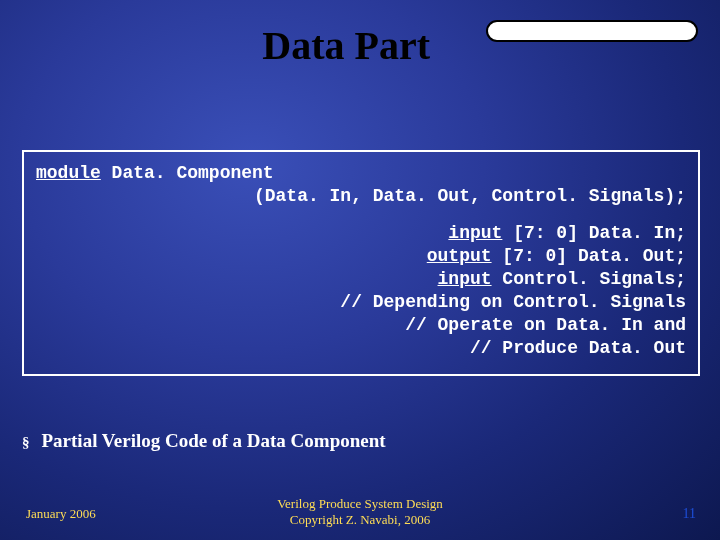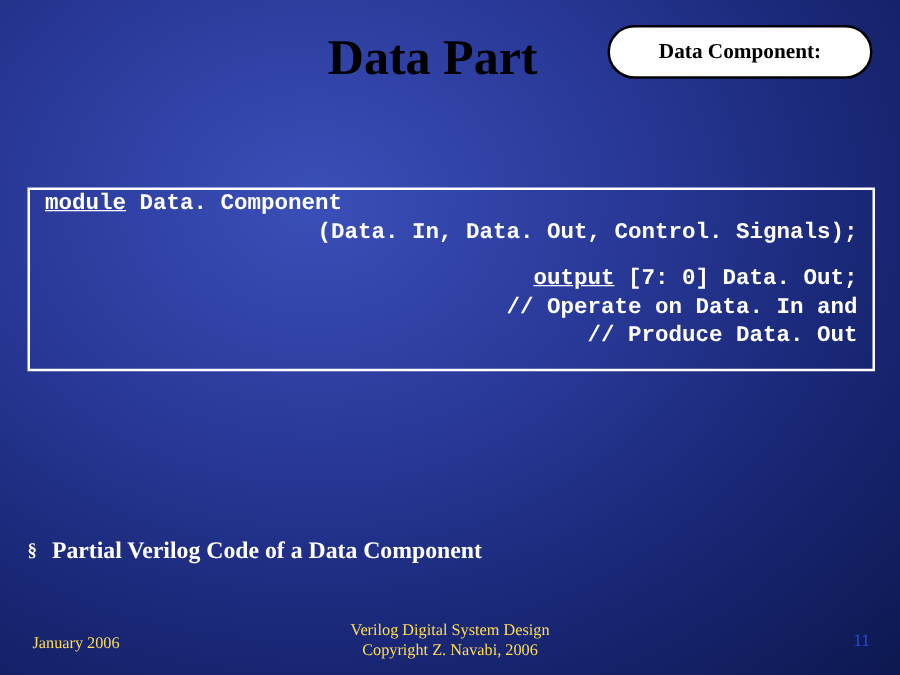--- a/index.html
+++ b/index.html
@@ -34,21 +34,21 @@
     font-size: 17px;
     font-weight: bold;
     line-height: 1.25;
   }
   .codebox {
     position: absolute;
     top: 150px;
     left: 22px;
     right: 20px;
     border: 2px solid #fff;
-    padding: 0 12px 14px 12px;
+    padding: 10px 12px 14px 12px;
     font-family: "Courier New", Courier, monospace;
     font-size: 18px;
     font-weight: bold;
     color: #fff;
     line-height: 1.28;
   }
   .codebox .kw { text-decoration: underline; }
   .codebox .indent { padding-left: 36px; display: block; text-align: right; }
   .gap { height: 14px; }
   .caption {
@@ -84,34 +84,36 @@
     font-size: 14px;
     color: #1d4ed8;
   }
 </style>
 </head>
 <body>
 
 <div class="title">Data Part</div>
 
 <div class="callout">
-  <div>Data Component:</div>
 </div>
 
 <div class="codebox">
   <div><span class="kw">module</span><span> Data. Component</span></div>
   <span class="indent">(Data. In, Data. Out, Control. Signals);</span>
   <div class="gap"></div>
+  <span class="indent"><span class="kw">input</span><span>  [7: 0] Data. In;</span></span>
   <span class="indent"><span class="kw">output</span><span> [7: 0] Data. Out;</span></span>
+  <span class="indent"><span class="kw">input</span><span>  Control. Signals;</span></span>
+  <span class="indent">// Depending on Control. Signals</span>
   <span class="indent">// Operate on Data. In and</span>
   <span class="indent">// Produce Data. Out</span>
 </div>
 
 <div class="caption">
   <span class="bullet">§</span><span>Partial Verilog Code of a Data Component</span>
 </div>
 
 <div class="footer-left">January 2006</div>
 <div class="footer-center">
-  <div>Verilog Digital System Design</div>
+  <div>Verilog Produce System Design</div>
   <div>Copyright Z. Navabi, 2006</div>
 </div>
 <div class="footer-right">11</div>
 
 </body></html>

